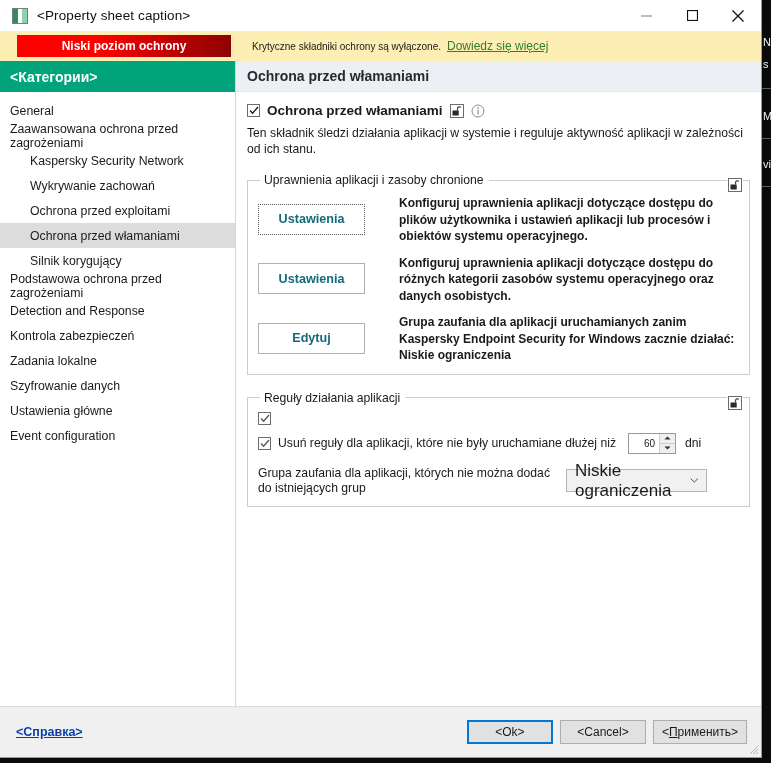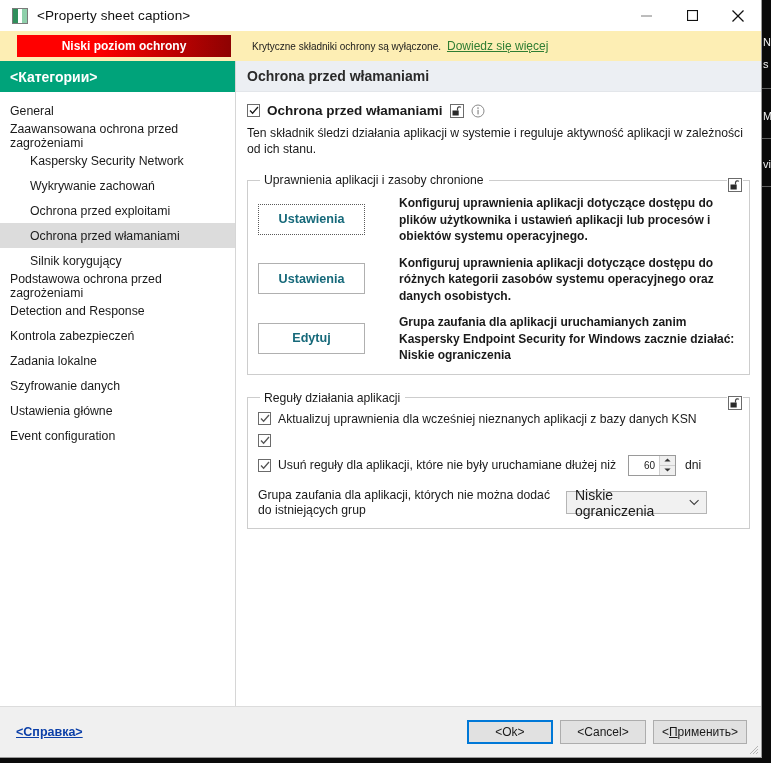--- a/index.html
+++ b/index.html
@@ -352,21 +352,21 @@
   .combo {
     width: 141px;
     height: 23px;
     border: 1px solid #b5b5b5;
     background: #f1f1f1;
     display: flex;
     align-items: center;
     justify-content: space-between;
     padding: 0 7px 0 8px;
     box-sizing: border-box;
-    font-size: 14px;
+    font-size: 17px;
     color: #1a1a1a;
     cursor: pointer;
     margin-left: 8px;
   }
 
   
   .footer {
     height: 51px;
     min-height: 51px;
     background: #f0f0f0;
@@ -593,28 +593,20 @@
         <fieldset class="group">
           <legend>Reguły działania aplikacji</legend>
           <span class="group-lock">
             <svg width="14" height="14" viewBox="0 0 14 14">
               <rect x="0.5" y="0.5" width="13" height="13" fill="#ffffff" stroke="#6b6b6b"></rect>
               <path d="M7.5 6.5 V4.6 a2 2 0 0 1 3.4 -1.2" fill="none" stroke="#444" stroke-width="1.2"></path>
               <rect x="2.5" y="6.5" width="6.2" height="5" fill="#2b2b2b"></rect>
             </svg>
           </span>
 
-          <div class="rule-row">
-            <span class="cbox">
-              <svg width="10" height="9" viewBox="0 0 10 9">
-                <polyline points="1,4.5 3.6,7.2 9,1" fill="none" stroke="#555" stroke-width="1.3"></polyline>
-              </svg>
-            </span>
-            <span class="rl">Aktualizuj uprawnienia dla wcześniej nieznanych aplikacji z bazy danych KSN</span>
-          </div>
 
           <div class="rule-row">
             <span class="cbox">
               <svg width="10" height="9" viewBox="0 0 10 9">
                 <polyline points="1,4.5 3.6,7.2 9,1" fill="none" stroke="#555" stroke-width="1.3"></polyline>
               </svg>
             </span>
           </div>
 
           <div class="rule-row">

